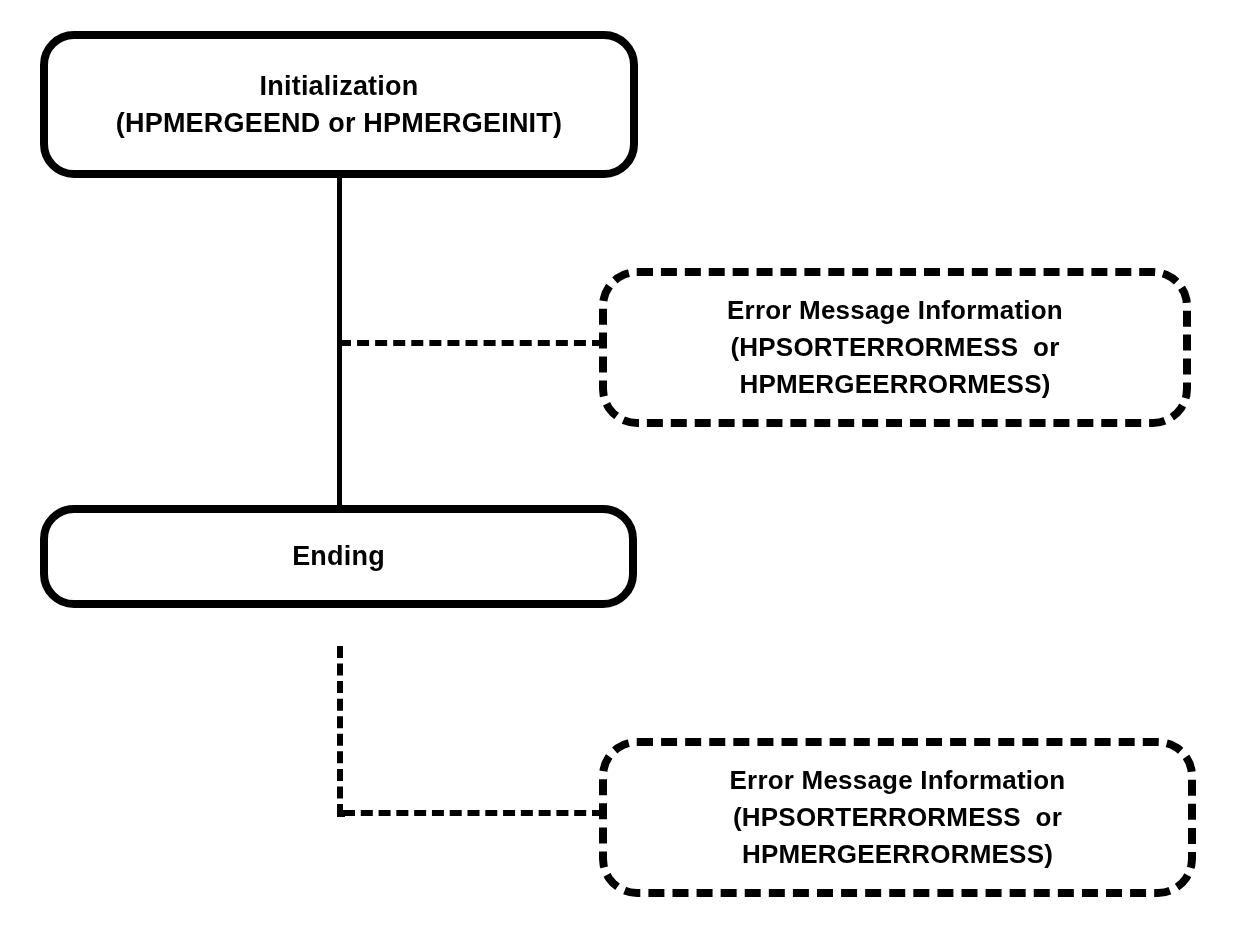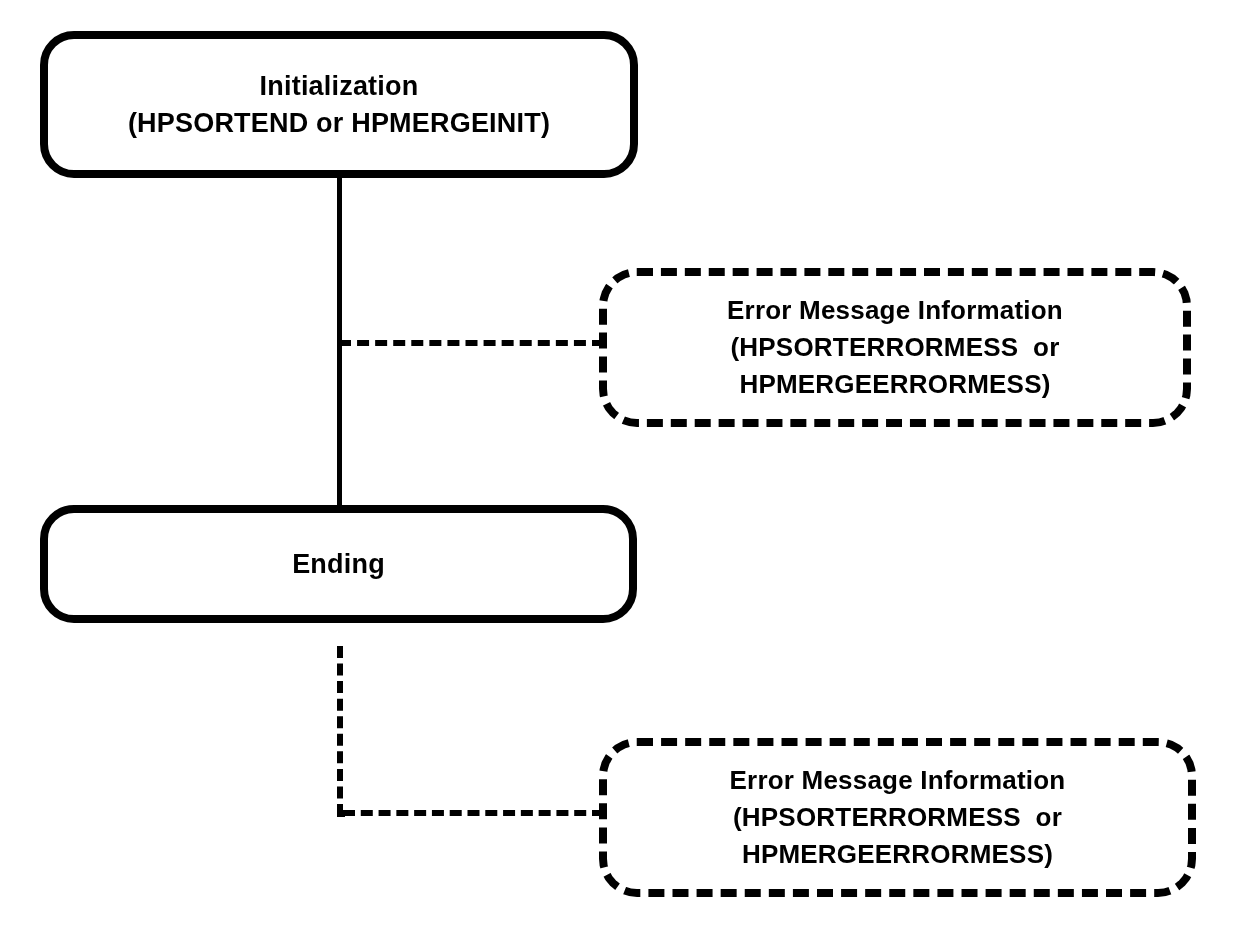--- a/index.html
+++ b/index.html
@@ -89,30 +89,30 @@
   <div class="conn v-solid" style="left:337px; top:172px; width:5px; height:338px;"></div>
 
   <div class="conn h-dashed" style="left:339px; top:340px; width:265px;"></div>
 
   <div class="conn v-dashed" style="left:337px; top:646px; height:170px;"></div>
   <div class="conn elbow" style="left:337px; top:810px; width:8px; height:7px;"></div>
   <div class="conn h-dashed" style="left:343px; top:810px; width:261px;"></div>
 
   <div class="node solid" style="left:40px; top:31px; width:598px; height:147px;">
     <span class="line">Initialization</span>
-    <span class="line">(HPSORTEND or HPMERGEINIT)</span>
+    <span class="line">(HPMERGEEND or HPMERGEINIT)</span>
   </div>
 
   <div class="node dashed" style="left:599px; top:268px; width:592px; height:159px;">
     <span class="line">Error Message Information</span>
     <span class="line">(HPSORTERRORMESS  or</span>
     <span class="line">HPMERGEERRORMESS)</span>
   </div>
 
-  <div class="node solid" style="left:40px; top:505px; width:597px; height:118px;">
+  <div class="node solid" style="left:40px; top:505px; width:597px; height:103px;">
     <span class="line">Ending</span>
   </div>
 
   <div class="node dashed" style="left:599px; top:738px; width:597px; height:159px;">
     <span class="line">Error Message Information</span>
     <span class="line">(HPSORTERRORMESS  or</span>
     <span class="line">HPMERGEERRORMESS)</span>
   </div>
 
 </div>

